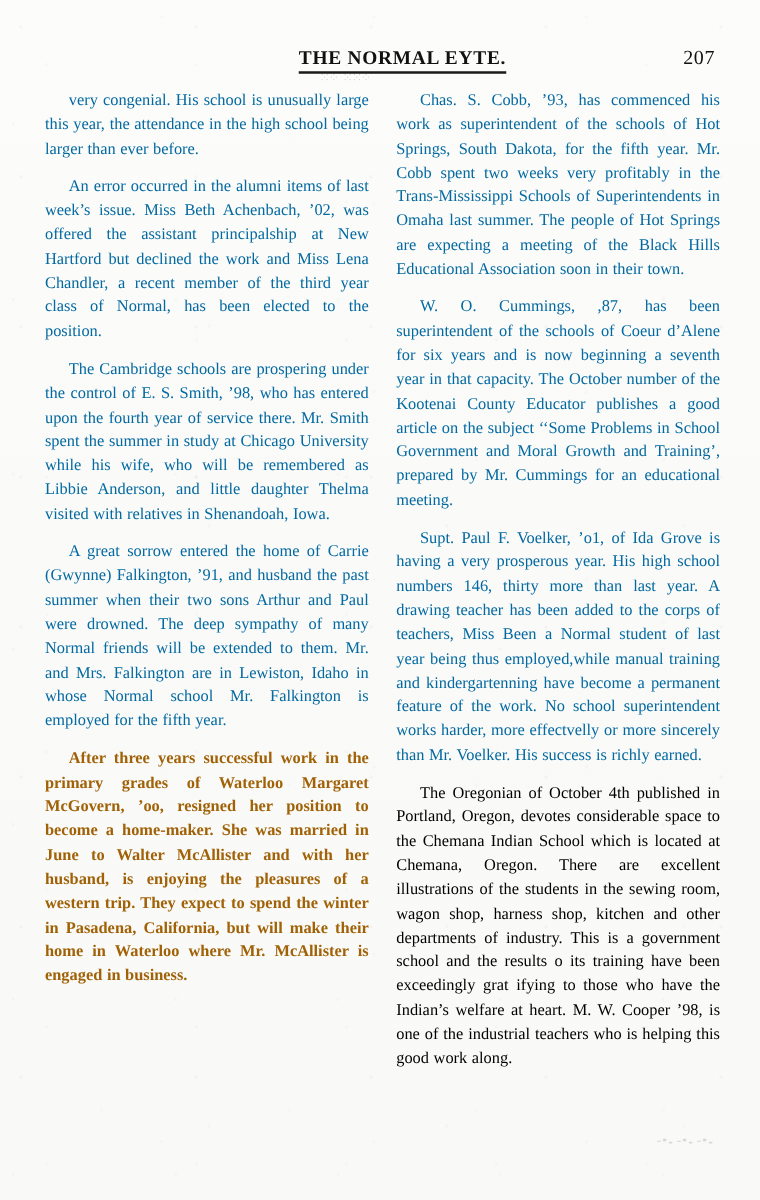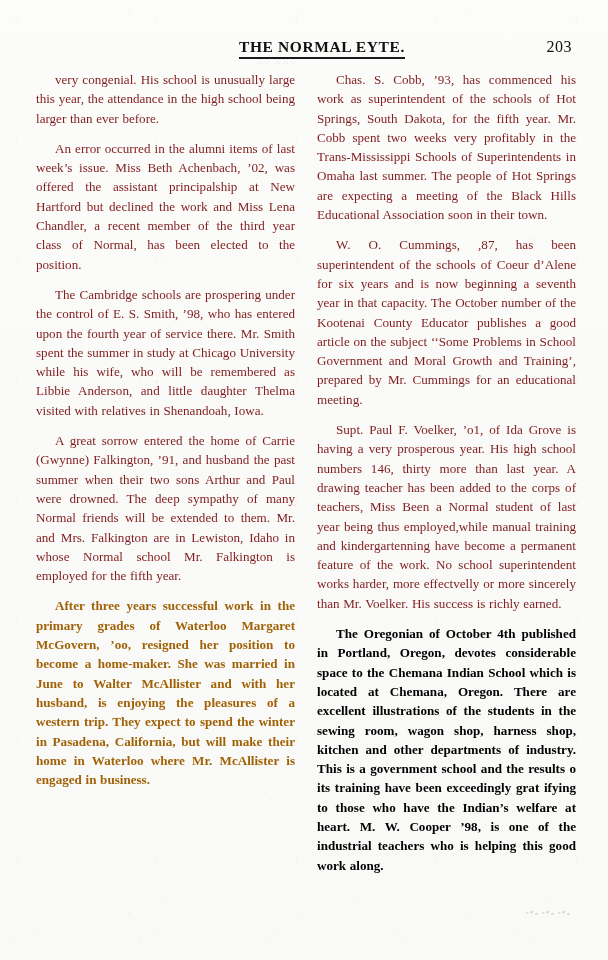--- a/index.html
+++ b/index.html
@@ -103,31 +103,31 @@
   }
 
   .para {
     margin: 0 0 11px 0;
     font-size: 13.1px;
     line-height: 19.3px;
     text-align: justify;
     text-indent: 19px;
     
     word-spacing: 0.4px;
-    color: #7f1d1d;
+    color: #0369a1;
   }
 
   
   .para.inked {
     color: #a16207;
     font-weight: 600;
   }
   .para.inked-strong {
     color: #000;
-    font-weight: 700;
+    font-weight: 400;
   }
 
   
   .smudge {
     position: absolute;
     right: 36px;
     bottom: 42px;
     width: 48px;
     height: 10px;
     opacity: 0.30;
@@ -145,21 +145,21 @@
 <div class="page">
 
   <div class="scan-tone"></div>
 
   <div class="running-head">
     <div class="head-title-wrap">
       <div class="head-title">THE NORMAL EYTE.</div>
       <div class="head-rule"></div>
     </div>
     <div class="head-ghost">⁙⁘ ⁙⁙⁘</div>
-    <div class="page-number">203</div>
+    <div class="page-number">207</div>
   </div>
 
   <div class="columns">
 
     <div class="column">
       <p class="para">very congenial. His school is unusually large this year, the attendance in the high school being larger than ever before.</p>
       <p class="para">An error occurred in the alumni items of last week’s issue. Miss Beth Achenbach, ’02, was offered the assistant principalship at New Hartford but declined the work and Miss Lena Chandler, a recent member of the third year class of Normal, has been elected to the position.</p>
       <p class="para">The Cambridge schools are prospering under the control of E. S. Smith, ’98, who has entered upon the fourth year of service there. Mr. Smith spent the summer in study at Chicago University while his wife, who will be remembered as Libbie Anderson, and little daughter Thelma visited with relatives in Shenandoah, Iowa.</p>
       <p class="para">A great sorrow entered the home of Carrie (Gwynne) Falkington, ’91, and husband the past summer when their two sons Arthur and Paul were drowned. The deep sympathy of many Normal friends will be extended to them. Mr. and Mrs. Falkington are in Lewiston, Idaho in whose Normal school Mr. Falkington is employed for the fifth year.</p>
       <p class="para inked">After three years successful work in the primary grades of Waterloo Margaret McGovern, ’oo, resigned her position to become a home-maker. She was married in June to Walter McAllister and with her husband, is enjoying the pleasures of a western trip. They expect to spend the winter in Pasadena, California, but will make their home in Waterloo where Mr. McAllister is engaged in business.</p>

